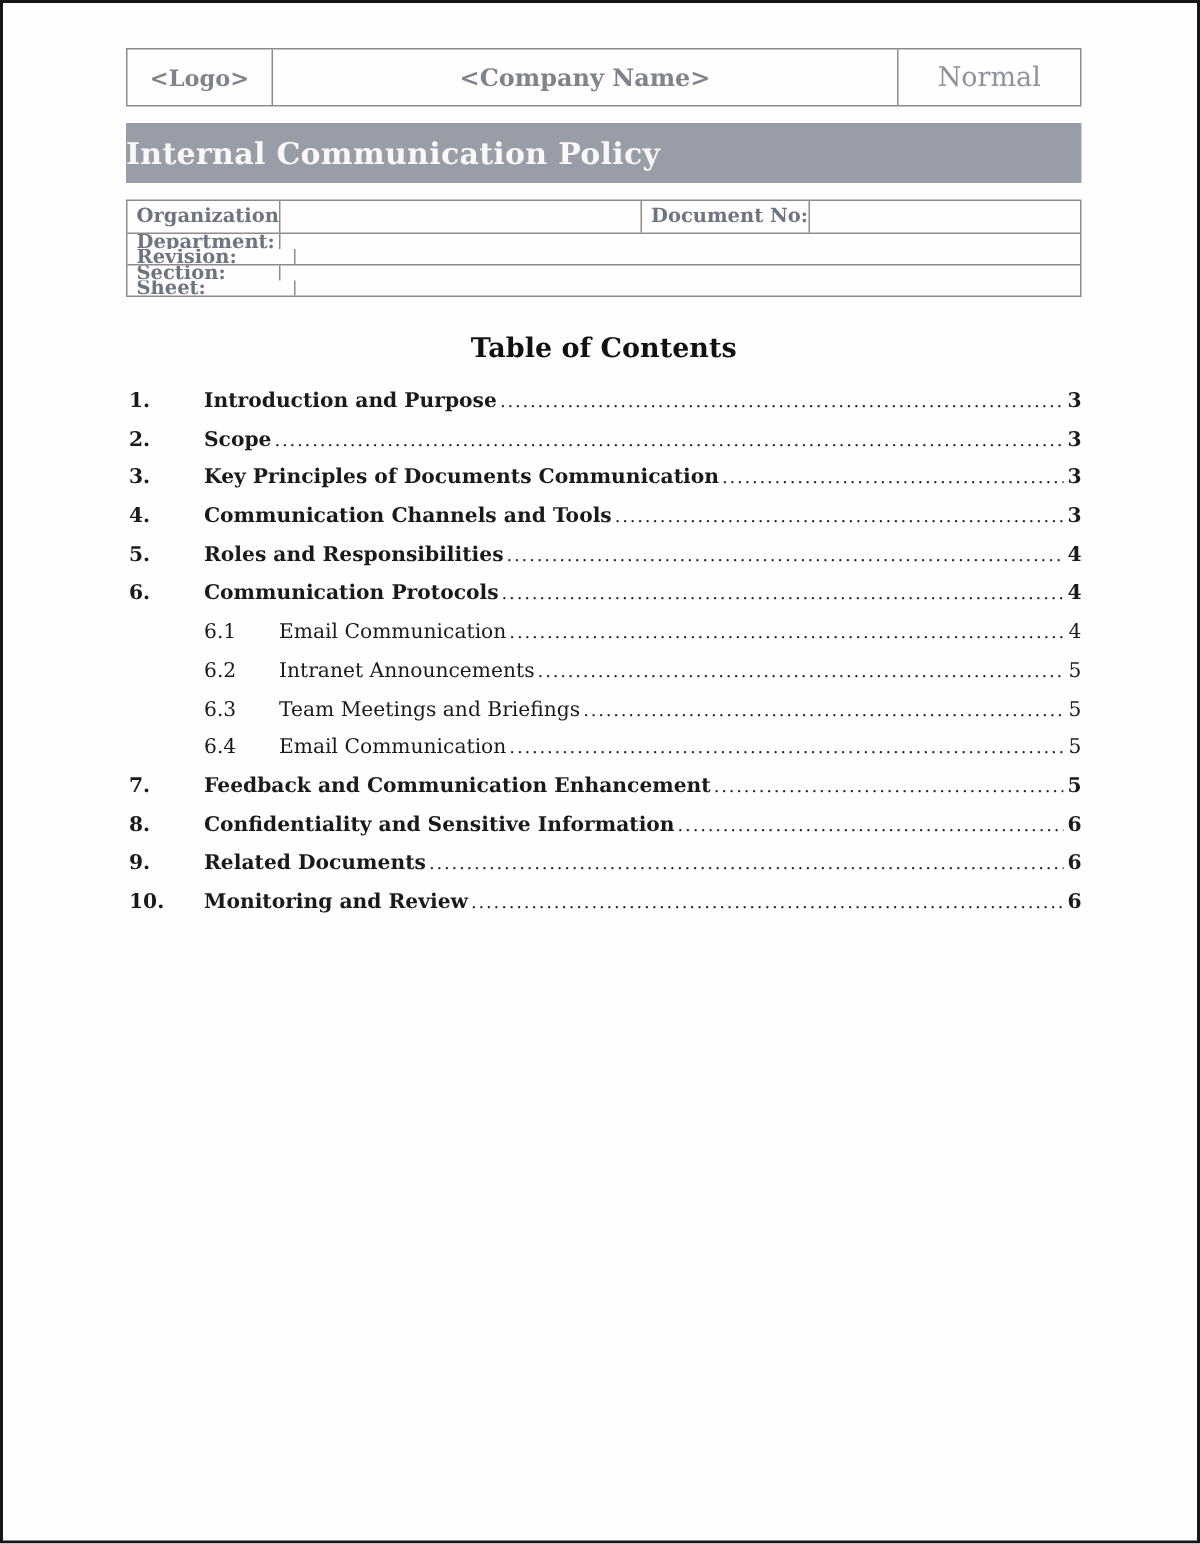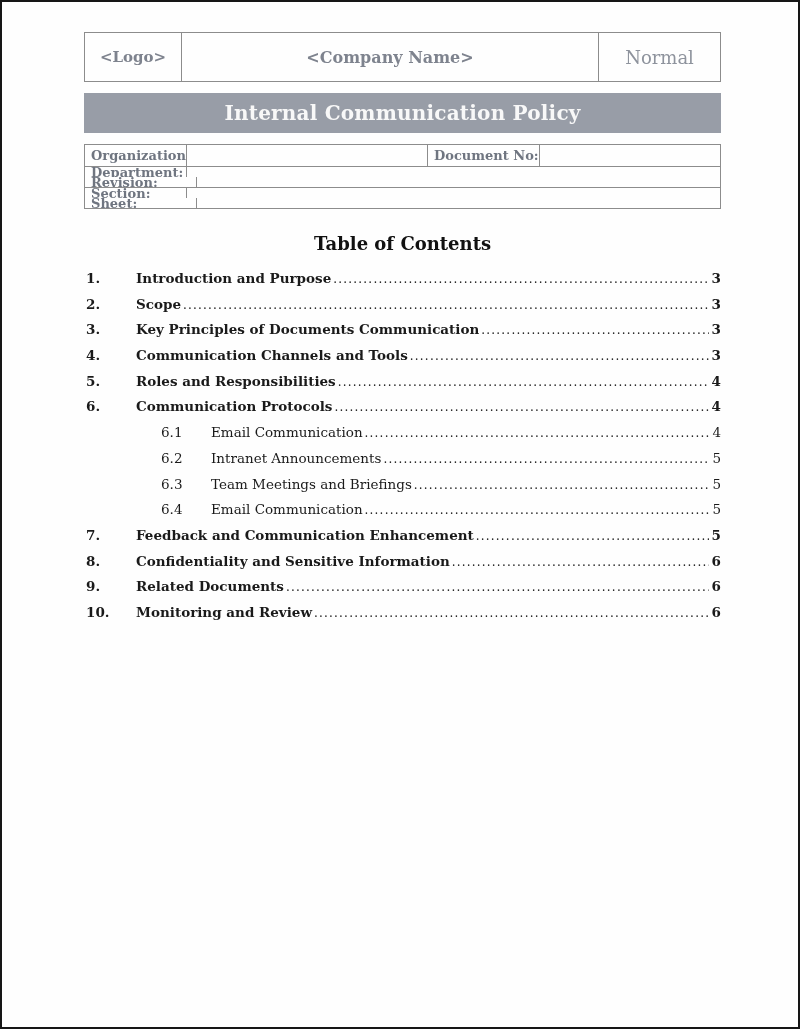--- a/index.html
+++ b/index.html
@@ -16,21 +16,21 @@
   .content {
     position: absolute;
     left: 82px;
     top: 30px;
     width: 637px;
   }
 
   
   .header-table {
     display: flex;
-    height: 50px;
+    height: 39px;
     border: 1px solid #8c8c8c;
     box-sizing: border-box;
     text-align: center;
   }
   .header-cell {
     display: flex;
     align-items: center;
     justify-content: center;
     box-sizing: border-box;
     color: #7e838e;
@@ -41,21 +41,20 @@
   .header-cell.company { flex: 1; border-right: 1px solid #8c8c8c; font-size: 16px; }
   .header-cell.status { width: 121px; font-weight: normal; font-size: 18px; color: #8e939d; }
 
   
   .title-bar {
     margin-top: 11px;
     height: 40px;
     background: #989da7;
     display: flex;
     align-items: center;
-    justify-content: center;
   }
   .title-bar .doc-title {
     color: #f8f8f8;
     font-weight: bold;
     font-size: 20px;
     letter-spacing: 0.2px;
   }
 
   
   .meta-table {
@@ -97,21 +96,21 @@
     display: flex;
     align-items: baseline;
     height: 25.7px;
     line-height: 25.7px;
     font-size: 13.5px;
     cursor: default;
   }
   .toc-row.level-1 { font-weight: bold; }
   .toc-row.level-1 .toc-num { margin-left: 2px; width: 50px; }
   .toc-row.level-2 { font-weight: normal; }
-  .toc-row.level-2 .toc-num { margin-left: 77px; width: 50px; }
+  .toc-row.level-2 .toc-num { margin-left: 52px; width: 50px; }
   .toc-title { white-space: nowrap; }
   .toc-leader {
     flex: 1;
     white-space: nowrap;
     overflow: hidden;
     font-weight: normal;
     font-size: 12px;
     letter-spacing: 1.2px;
     color: #222222;
     margin: 0 2px;

